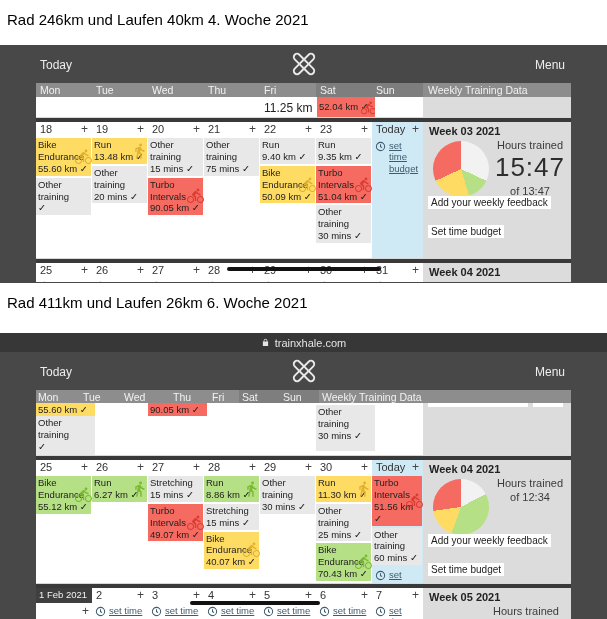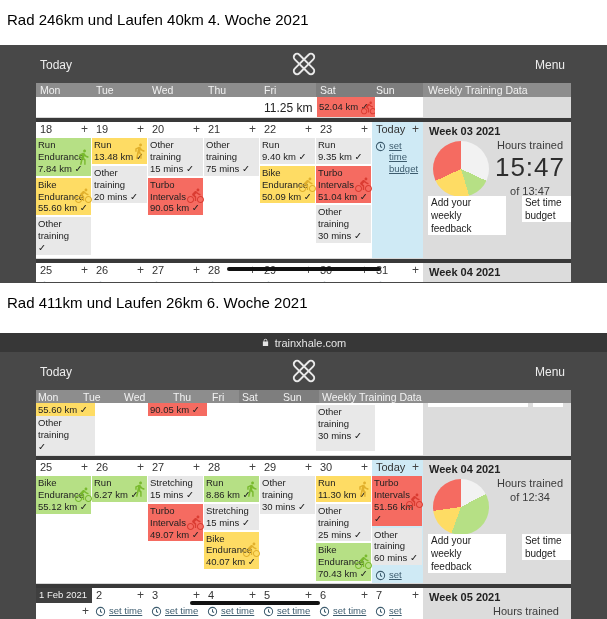--- a/index.html
+++ b/index.html
@@ -30,21 +30,21 @@
   .stb{display:flex;gap:3px;padding:2px 2px 0 3px;font-size:9.5px;line-height:1.2;color:#3d5c6e;cursor:pointer;}
   .stb svg{width:11px;height:11px;flex:0 0 auto;margin-top:1px;}
   .stb .txt{text-decoration:underline;}
   .panel{position:absolute;top:0;bottom:0;left:387px;right:0;background:#dcdcdc;color:#222;}
   .ptitle{position:absolute;left:6px;top:3px;font-size:11px;font-weight:bold;white-space:nowrap;}
   .pie{position:absolute;left:10px;top:19px;width:56px;height:56px;border-radius:50%;}
   .hours{position:absolute;left:70px;right:4px;top:17px;text-align:center;}
   .hours .hl{font-size:11px;color:#3b3b3b;}
   .hours .hv{font-size:26px;color:#2d2d2d;margin-top:1px;letter-spacing:1px;}
   .hours .ho{font-size:11px;color:#3b3b3b;margin-top:2px;}
-  .chips{position:absolute;left:5px;top:74px;display:flex;flex-direction:row;gap:16px;align-items:flex-start;justify-content:space-between;}
+  .chips{position:absolute;left:5px;top:74px;display:flex;flex-direction:column;gap:16px;align-items:flex-start;justify-content:space-between;}
   .chip{background:#fff;padding:0 3px;font-size:10px;line-height:13px;color:#222;cursor:pointer;}
   .annoline{position:absolute;height:4px;background:#111;border-radius:2px;z-index:6;}
   .pr-text{position:absolute;top:4px;font-size:12px;color:#222;white-space:nowrap;}
   .pr-strip{position:absolute;font-size:9.5px;color:#222;padding:1px 2px;overflow:hidden;}
   .badge-cell{position:absolute;height:15px;font-size:9.5px;color:#f2f2f2;background:#3f3f3f;padding:1px 0 0 3px;box-sizing:border-box;}
   .wk-right{position:absolute;right:12px;top:17px;font-size:11px;color:#3b3b3b;}
   .chipstub{position:absolute;background:#fff;height:4px;top:0;}
 </style>
 </head>
 <body>
@@ -87,27 +87,20 @@
               </svg></span>
         </div>
         <div class="panel" style="top:0;"></div>
       </div>
 
       <div class="sep" style="top:72px;"></div>
       <div class="row" id="s1-week" style="top:77px;height:136px;">
           <div class="daycol" style="left: 0px; width: 56px;">
             <div class="dayhead"><span>18</span><span class="plus">+</span></div>
             <div class="blocks">
-              <div class="block" style="background: rgb(182, 224, 133);">
-                <span class="t">Run Endurance</span>
-                <span class="v">7.84 km ✓</span>
-                <span class="bicon" style="color: rgb(118, 184, 42);"><svg viewBox="0 0 24 24">
-                    <path fill="currentColor" d="M13.5 5.5c1.1 0 2-.9 2-2s-.9-2-2-2-2 .9-2 2 .9 2 2 2zM9.8 8.9 7 23h2.1l1.8-8 2.1 2v6h2v-7.5l-2.1-2 .6-3C14.8 12 16.8 13 19 13v-2c-1.9 0-3.5-1-4.3-2.4l-1-1.6c-.4-.6-1-1-1.7-1-.3 0-.5.1-.8.1L6 8.3V13h2V9.6l1.8-.7z"></path>
-                  </svg></span>
-              </div>
               <div class="block" style="background: rgb(254, 220, 100);">
                 <span class="t">Bike Endurance</span>
                 <span class="v">55.60 km ✓</span>
                 <span class="bicon" style="color: rgb(224, 174, 42);"><svg viewBox="0 0 24 24">
                     <path fill="currentColor" d="M15.5 5.5c1.1 0 2-.9 2-2s-.9-2-2-2-2 .9-2 2 .9 2 2 2zM5 12c-2.8 0-5 2.2-5 5s2.2 5 5 5 5-2.2 5-5-2.2-5-5-5zm0 8.5c-1.9 0-3.5-1.6-3.5-3.5s1.6-3.5 3.5-3.5 3.5 1.6 3.5 3.5-1.6 3.5-3.5 3.5zm5.8-10 2.4-2.4.8.8c1.3 1.3 3 2.1 5.1 2.1V9c-1.5 0-2.7-.6-3.6-1.5l-1.9-1.9c-.5-.4-1-.6-1.6-.6s-1.1.2-1.4.6L7.8 8.4c-.4.4-.6.9-.6 1.4 0 .6.2 1.1.6 1.4L11 14v5h2v-6.2l-2.2-2.3zM19 12c-2.8 0-5 2.2-5 5s2.2 5 5 5 5-2.2 5-5-2.2-5-5-5zm0 8.5c-1.9 0-3.5-1.6-3.5-3.5s1.6-3.5 3.5-3.5 3.5 1.6 3.5 3.5-1.6 3.5-3.5 3.5z"></path>
                   </svg></span>
               </div>
               <div class="block" style="background: rgb(232, 232, 232);">
                 <span class="t">Other training</span>
                 <span class="v">✓</span>

